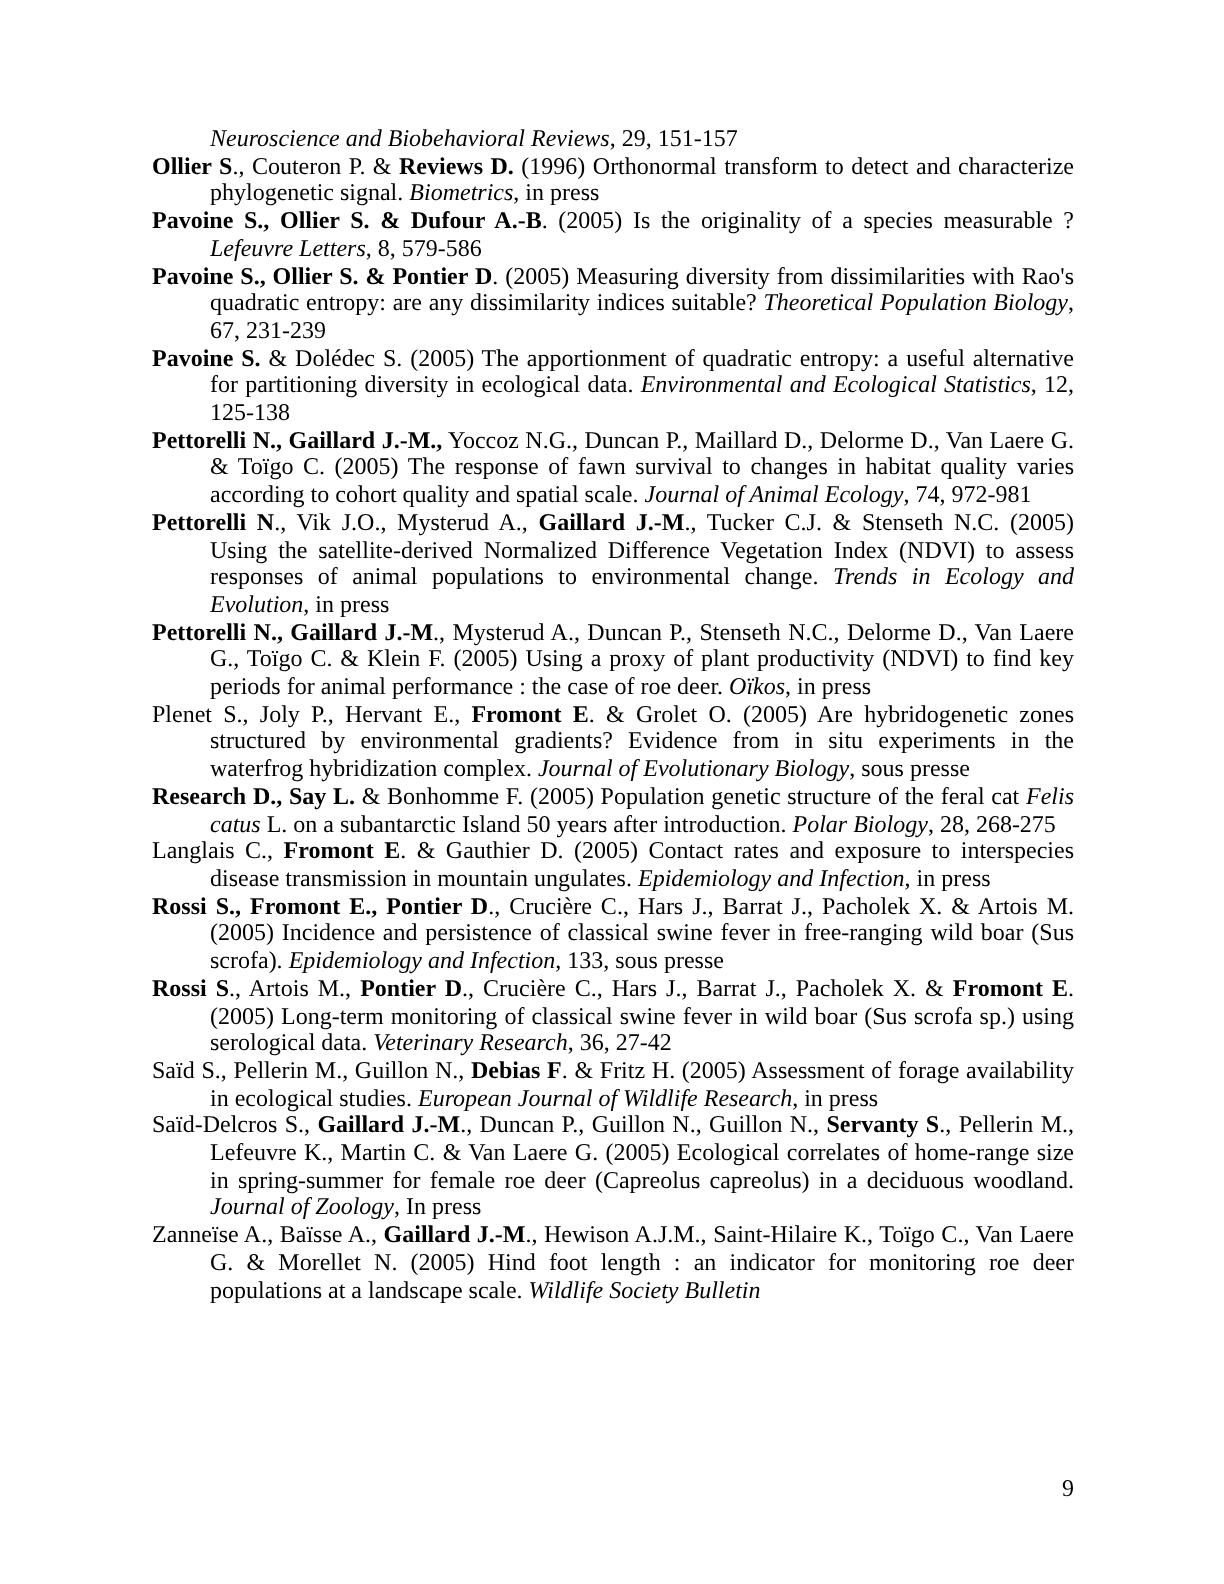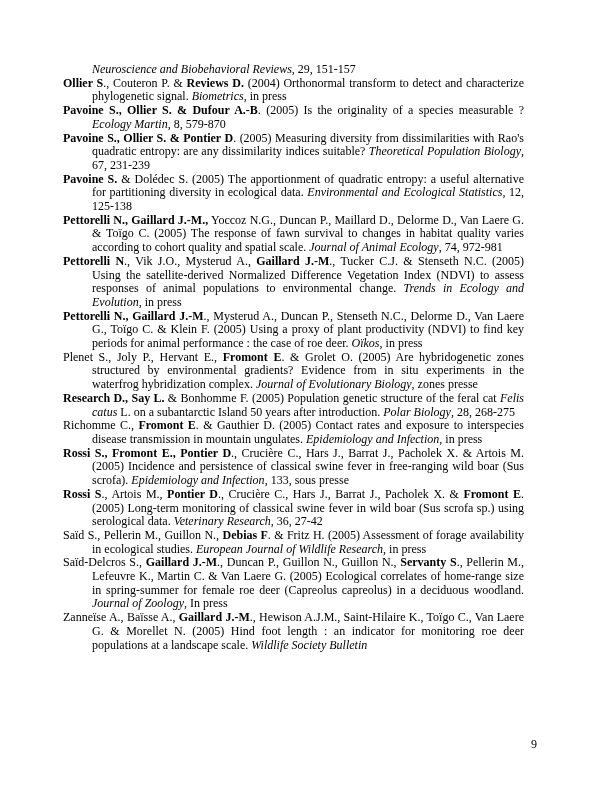--- a/index.html
+++ b/index.html
@@ -11,21 +11,21 @@
     position: relative;
     width: 612px;
     height: 792px;
     background: #ffffff;
     overflow: hidden;
     font-family: "Liberation Serif", serif;
     color: #000000;
   }
   .content {
     position: absolute;
-    left: 63px;
+    left: 76px;
     top: 63px;
     width: 461px;
     font-size: 12px;
     line-height: 13.7px;
     text-align: justify;
   }
   p.ref {
     margin: 0;
     padding-left: 29px;
     text-indent: -29px;
@@ -43,30 +43,30 @@
     text-align: right;
     font-size: 12px;
   }
 </style>
 </head>
 <body>
 
 <div class="page">
   <div class="content">
       <p class="ref cont"><span class="i">Neuroscience and Biobehavioral Reviews</span><span>, 29, 151-157</span></p>
-      <p class="ref"><span class="b">Ollier S</span><span>., Couteron P. &amp; </span><span class="b">Reviews D.</span><span> (2004) Orthonormal transform to detect and characterize phylogenetic signal. </span><span class="i">Biometrics</span><span>, in press</span></p>
-      <p class="ref"><span class="b">Pavoine S., Ollier S. &amp; Dufour A.-B</span><span>. (2005) Is the originality of a species measurable ? </span><span class="i">Ecology Martin</span><span>, 8, 579-870</span></p>
+      <p class="ref"><span class="b">Ollier S</span><span>., Couteron P. &amp; </span><span class="b">Reviews D.</span><span> (1996) Orthonormal transform to detect and characterize phylogenetic signal. </span><span class="i">Biometrics</span><span>, in press</span></p>
+      <p class="ref"><span class="b">Pavoine S., Ollier S. &amp; Dufour A.-B</span><span>. (2005) Is the originality of a species measurable ? </span><span class="i">Lefeuvre Letters</span><span>, 8, 579-586</span></p>
       <p class="ref"><span class="b">Pavoine S., Ollier S. &amp; Pontier D</span><span>. (2005) Measuring diversity from dissimilarities with Rao's quadratic entropy: are any dissimilarity indices suitable? </span><span class="i">Theoretical Population Biology</span><span>, 67, 231-239</span></p>
       <p class="ref"><span class="b">Pavoine S.</span><span> &amp; Dolédec S. (2005) The apportionment of quadratic entropy: a useful alternative for partitioning diversity in ecological data. </span><span class="i">Environmental and Ecological Statistics</span><span>, 12, 125-138</span></p>
       <p class="ref"><span class="b">Pettorelli N., Gaillard J.-M.,</span><span> Yoccoz N.G., Duncan P., Maillard D., Delorme D., Van Laere G. &amp; Toïgo C. (2005) The response of fawn survival to changes in habitat quality varies according to cohort quality and spatial scale. </span><span class="i">Journal of Animal Ecology</span><span>, 74, 972-981</span></p>
       <p class="ref"><span class="b">Pettorelli N</span><span>., Vik J.O., Mysterud A., </span><span class="b">Gaillard J.-M</span><span>., Tucker C.J. &amp; Stenseth N.C. (2005) Using the satellite-derived Normalized Difference Vegetation Index (NDVI) to assess responses of animal populations to environmental change. </span><span class="i">Trends in Ecology and Evolution</span><span>, in press</span></p>
       <p class="ref"><span class="b">Pettorelli N., Gaillard J.-M</span><span>., Mysterud A., Duncan P., Stenseth N.C., Delorme D., Van Laere G., Toïgo C. &amp; Klein F. (2005) Using a proxy of plant productivity (NDVI) to find key periods for animal performance : the case of roe deer. </span><span class="i">Oïkos</span><span>, in press</span></p>
-      <p class="ref"><span>Plenet S., Joly P., Hervant E., </span><span class="b">Fromont E</span><span>. &amp; Grolet O. (2005) Are hybridogenetic zones structured by environmental gradients? Evidence from in situ experiments in the waterfrog hybridization complex. </span><span class="i">Journal of Evolutionary Biology</span><span>, zones presse</span></p>
+      <p class="ref"><span>Plenet S., Joly P., Hervant E., </span><span class="b">Fromont E</span><span>. &amp; Grolet O. (2005) Are hybridogenetic zones structured by environmental gradients? Evidence from in situ experiments in the waterfrog hybridization complex. </span><span class="i">Journal of Evolutionary Biology</span><span>, sous presse</span></p>
       <p class="ref"><span class="b">Research D., Say L.</span><span> &amp; Bonhomme F. (2005) Population genetic structure of the feral cat </span><span class="i">Felis catus</span><span> L. on a subantarctic Island 50 years after introduction. </span><span class="i">Polar Biology</span><span>, 28, 268-275</span></p>
-      <p class="ref"><span>Richomme C., </span><span class="b">Fromont E</span><span>. &amp; Gauthier D. (2005) Contact rates and exposure to interspecies disease transmission in mountain ungulates. </span><span class="i">Epidemiology and Infection</span><span>, in press</span></p>
+      <p class="ref"><span>Langlais C., </span><span class="b">Fromont E</span><span>. &amp; Gauthier D. (2005) Contact rates and exposure to interspecies disease transmission in mountain ungulates. </span><span class="i">Epidemiology and Infection</span><span>, in press</span></p>
       <p class="ref"><span class="b">Rossi S., Fromont E., Pontier D</span><span>., Crucière C., Hars J., Barrat J., Pacholek X. &amp; Artois M. (2005) Incidence and persistence of classical swine fever in free-ranging wild boar (Sus scrofa). </span><span class="i">Epidemiology and Infection</span><span>, 133, sous presse</span></p>
       <p class="ref"><span class="b">Rossi S</span><span>., Artois M., </span><span class="b">Pontier D</span><span>., Crucière C., Hars J., Barrat J., Pacholek X. &amp; </span><span class="b">Fromont E</span><span>. (2005) Long-term monitoring of classical swine fever in wild boar (Sus scrofa sp.) using serological data. </span><span class="i">Veterinary Research</span><span>, 36, 27-42</span></p>
       <p class="ref"><span>Saïd S., Pellerin M., Guillon N., </span><span class="b">Debias F</span><span>. &amp; Fritz H. (2005) Assessment of forage availability in ecological studies. </span><span class="i">European Journal of Wildlife Research</span><span>, in press</span></p>
       <p class="ref"><span>Saïd-Delcros S., </span><span class="b">Gaillard J.-M</span><span>., Duncan P., Guillon N., Guillon N., </span><span class="b">Servanty S</span><span>., Pellerin M., Lefeuvre K., Martin C. &amp; Van Laere G. (2005) Ecological correlates of home-range size in spring-summer for female roe deer (Capreolus capreolus) in a deciduous woodland. </span><span class="i">Journal of Zoology</span><span>, In press</span></p>
       <p class="ref"><span>Zanneïse A., Baïsse A., </span><span class="b">Gaillard J.-M</span><span>., Hewison A.J.M., Saint-Hilaire K., Toïgo C., Van Laere G. &amp; Morellet N. (2005) Hind foot length : an indicator for monitoring roe deer populations at a landscape scale. </span><span class="i">Wildlife Society Bulletin</span></p>
     </div>
   <div class="page-number">9</div>
 </div>
 
 </body></html>

